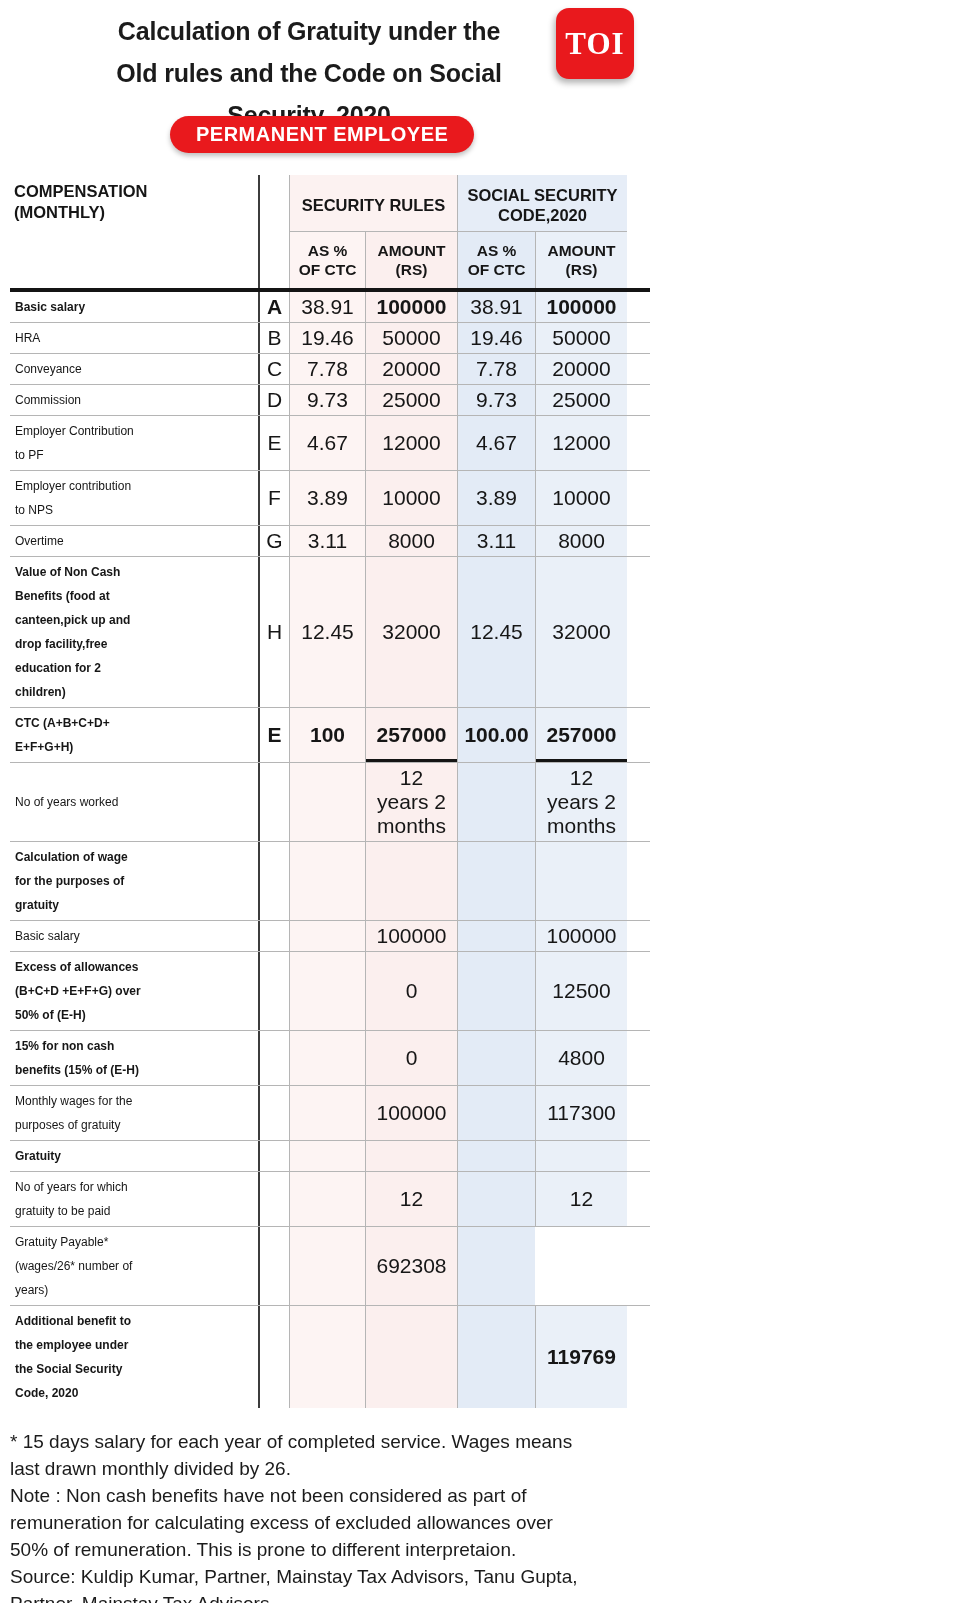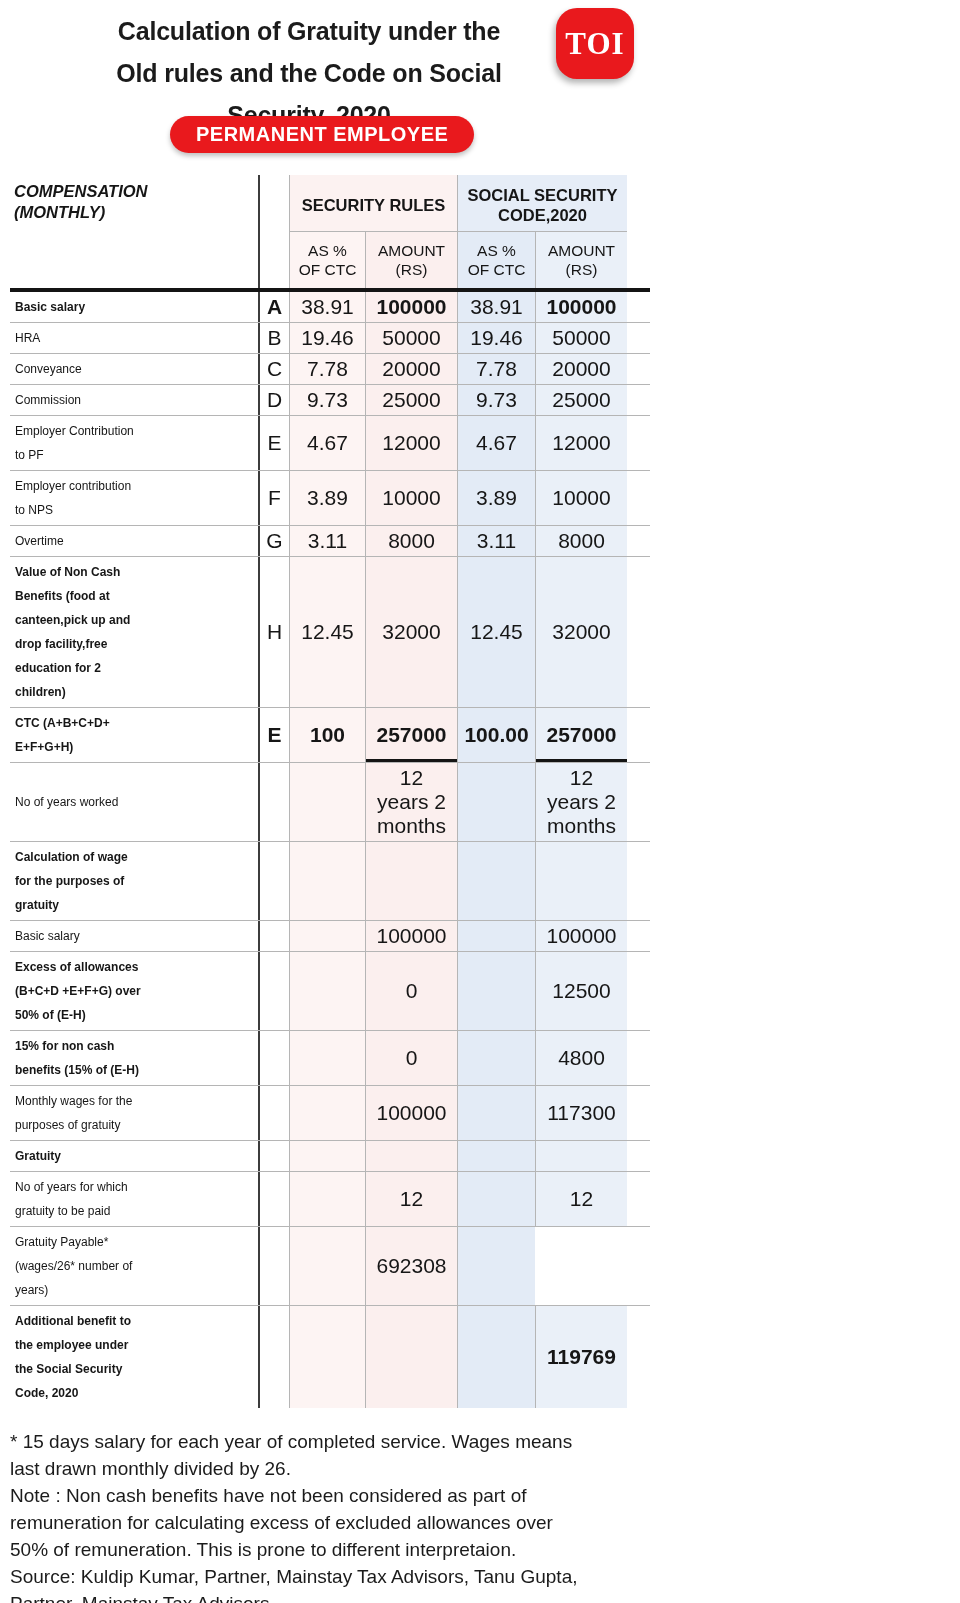--- a/index.html
+++ b/index.html
@@ -9,21 +9,21 @@
     background:#ffffff; font-family:"Liberation Sans", sans-serif; color:var(--ink,#161616);
   }
   
   .title {
     position:absolute; left:104px; top:10px; width:410px;
     font-size:25px; line-height:42px; font-weight:bold; text-align:center;
     color:#1b1b1b; letter-spacing:-0.2px;
   }
   .toi-logo {
     position:absolute; left:556px; top:8px; width:78px; height:71px;
-    background:var(--red,#e9191d); border-radius:21px;
+    background:var(--red,#e9191d); border-radius:13px;
     display:flex; align-items:center; justify-content:center;
     box-shadow:-2px 4px 6px rgba(0,0,0,.30);
   }
   .toi-logo span {
     font-family:"Liberation Serif", serif; font-weight:bold;
     color:#ffffff; font-size:31px; letter-spacing:1px;
   }
   .badge {
     position:absolute; left:170px; top:116px; height:37px;
     background:var(--red,#e9191d); border-radius:19px; padding:7px 26px;
@@ -35,33 +35,33 @@
   
   .content { position:absolute; left:10px; top:175px; width:640px; }
   .thead { border-bottom:4px solid var(--heavy,#141414); }
   .thead .hgrid {
     display:grid;
     grid-template-columns:248px 32px 75px 92px 78px 92px;
     grid-template-rows:57px 56px;
   }
   .h-comp {
     grid-row:1/3; padding:6px 2px 0 4px;
-    font-size:16.5px; font-weight:bold; line-height:21px; white-space:pre-line;font-style:italic;
+    font-size:16.5px; font-weight:bold; line-height:21px; white-space:pre-line;
   }
   .h-letter { grid-row:1/3; border-left:2px solid var(--darkdiv,#3c3c3c); border-right:1px solid var(--line,#b5b5b5); }
   .h-group {
     display:flex; align-items:center; justify-content:center; text-align:center;
     font-size:16.5px; font-weight:bold; line-height:20px; white-space:pre-line;
     border-bottom:1px solid var(--line,#b5b5b5); padding-top:4px;
   }
   .h-earlier { grid-column:3/5; background:var(--pink_hdr,#fcf2f1); }
   .h-ssc { grid-column:5/7; background:var(--blue_hdr,#e6edf7); border-left:1px solid var(--line,#b5b5b5); }
   .h-sub {
     display:flex; align-items:center; justify-content:center; text-align:center;
-    font-size:15.5px; font-weight:normal; line-height:19px; white-space:pre-line;
+    font-size:15.5px; font-weight:bold; line-height:19px; white-space:pre-line;
   }
   .h-sub.c-epct { background:var(--pink_pct,#fdf4f3); }
   .h-sub.c-eamt { background:var(--pink_amt,#fbefee); border-left:1px solid var(--line,#b5b5b5); }
   .h-sub.c-spct { background:var(--blue_pct,#e3ebf6); border-left:1px solid var(--line,#b5b5b5); }
   .h-sub.c-samt { background:var(--blue_amt,#eaf0f8); border-left:1px solid var(--line,#b5b5b5); }
   
   .trow { display:grid; grid-template-columns:248px 32px 75px 92px 78px 92px; }
   .trow + .trow { border-top:1px solid var(--line,#b5b5b5); }
   .cell { padding:3px 2px; font-size:21px; line-height:24px; white-space:pre-line; }
   .c-label {

